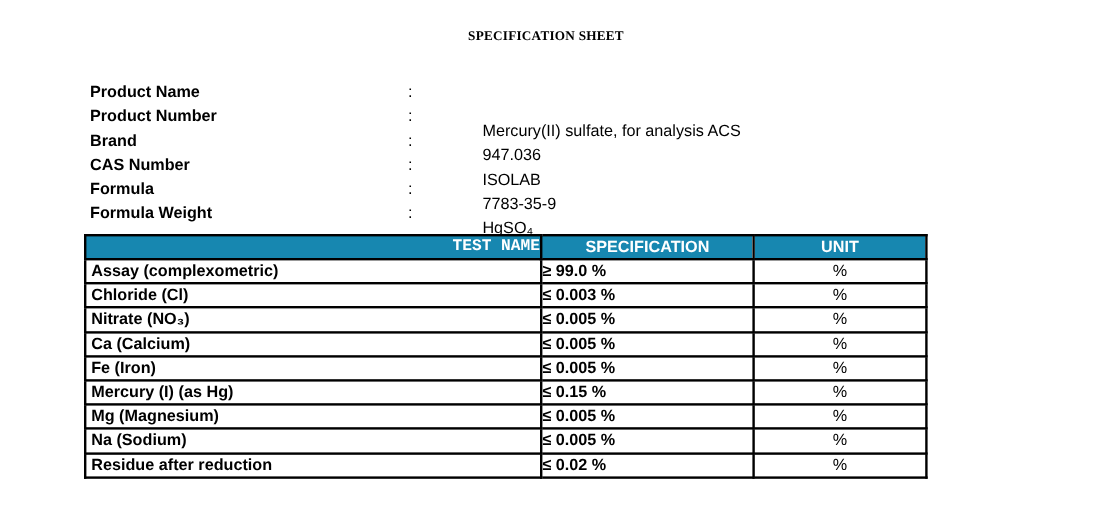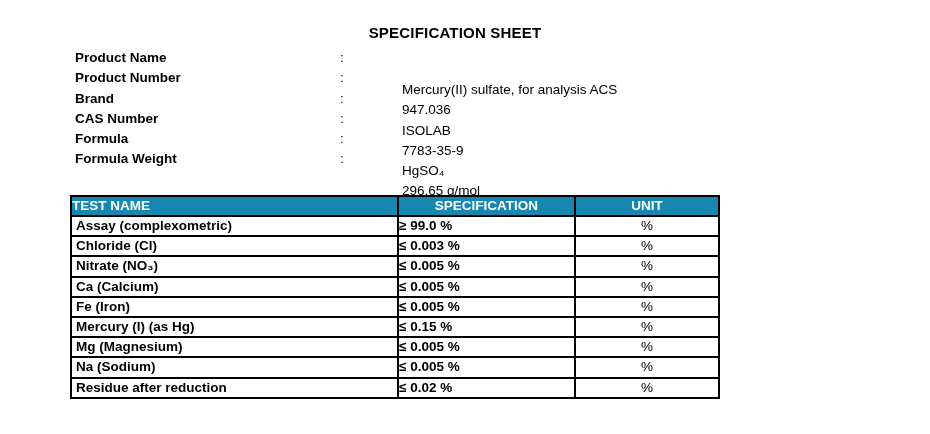--- a/index.html
+++ b/index.html
@@ -14,44 +14,45 @@
   body{
     width:930px;height:434px;
     background:var(--bg);
     color:var(--text);
     font-family:"Liberation Sans","DejaVu Sans",sans-serif;
     position:relative;overflow:hidden;
   }
   .sheet{position:absolute;inset:0;}
   .title{
     position:absolute;top:24px;left:0;width:910px;
-    text-align:center;font-weight:bold;font-size:15px;
+    text-align:center;font-weight:bold;font-size:11px;
     letter-spacing:.2px;
+    font-family:Liberation Serif, serif;
   }
-  .product-info{position:absolute;top:48px;left:75px;width:640px;}
+  .product-info{position:absolute;top:67px;left:75px;width:640px;}
   .info-row{
     display:grid;grid-template-columns:265px 62px 1fr;
     height:20.3px;line-height:20.3px;font-size:13.5px;
   }
   .info-label{font-weight:bold;}
   .info-colon{text-align:left;}
   .info-value{white-space:nowrap;margin-top:32px;}
   .spec-table{
     position:absolute;top:195px;left:70px;
     border-collapse:collapse;table-layout:fixed;width:648px;
   }
   .spec-table th,.spec-table td{
     border:2px solid var(--border);
     font-size:13.5px;padding:0;overflow:hidden;white-space:nowrap;
   }
   .spec-table thead th{
     background:var(--header-bg);color:var(--header-text);
     height:18px;line-height:18px;font-weight:bold;
   }
-  .col-test{width:327px;text-align:left;padding-left:4px;}
+  .col-test{width:380px;text-align:right;padding-left:4px;font-family:Liberation Mono, monospace;}
   .col-spec{width:177px;text-align:center;}
   .col-unit{width:144px;text-align:center;}
   .spec-table td{height:18.2px;line-height:18.2px;margin-top:28px;}
   td.cell-test{font-weight:bold;text-align:left;padding-left:4px;}
   td.cell-spec{font-weight:bold;text-align:left;}
   td.cell-unit{font-weight:normal;text-align:center;}
 </style>
 </head>
 <body>
 

